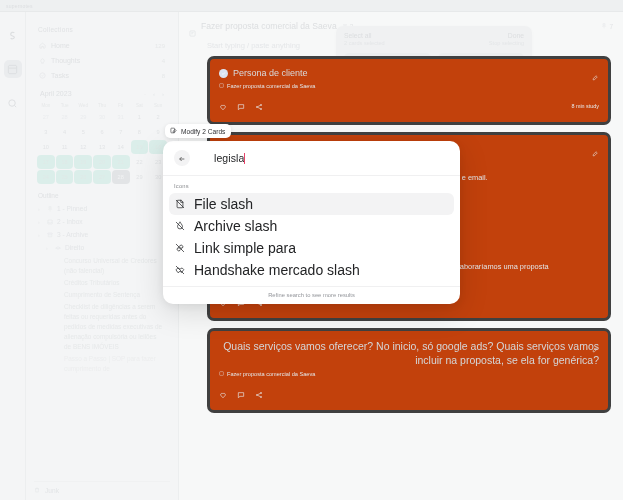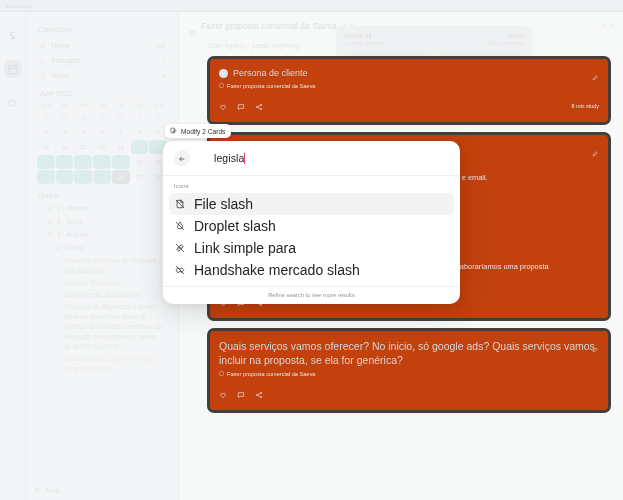--- a/index.html
+++ b/index.html
@@ -166,21 +166,21 @@
     border: 3px solid #404040;
     border-radius: 7px;
     padding: 8px 9px 7px 9px;
     margin-bottom: 7px;
     position: relative;
   }
   .card-title {
     display:flex; align-items:center; gap:5px;
     font-size: 9px; color: #d8dadc; line-height: 12px;
   }
-  .card-title.big { font-size: 10.5px; line-height: 14px; display:block; color:#d5d7d9; }
+  .card-title.big { font-size: 10.5px; line-height: 14px; display:block; color:#d5d7d9;text-align:right; }
   .check {
     width: 9px; height: 9px; border-radius: 50%;
     background: #dbe4f2; flex: none;
     display:flex;align-items:center;justify-content:center;
   }
   .check svg { width: 5px; height: 5px; color: #fff; }
   .card-sub {
     display:flex; align-items:center; gap:3px;
     font-size: 5.6px; color: #e4e6e8; margin-top: 4px;
   }
@@ -635,21 +635,21 @@
           </span>
       <span>File slash</span>
     </div>
     <div class="mrow ">
       <span class="gl">
             <svg viewBox="0 0 24 24" fill="none" stroke="currentColor" stroke-width="1.8" stroke-linecap="round">
               <path d="M12 3s6 6.5 6 10a6 6 0 1 1-12 0c0-3.5 6-10 6-10z"></path>
               <path d="M3 3l18 18"></path>
             </svg>
           </span>
-      <span>Droplet slash</span>
+      <span>Archive slash</span>
     </div>
     <div class="mrow ">
       <span class="gl">
             <svg viewBox="0 0 24 24" fill="none" stroke="currentColor" stroke-width="1.8" stroke-linecap="round">
               <path d="M10 14a4 4 0 0 1 0-5.7l2-2a4 4 0 0 1 5.7 5.7l-1 1"></path>
               <path d="M14 10a4 4 0 0 1 0 5.7l-2 2a4 4 0 0 1-5.7-5.7l1-1"></path>
               <path d="M3 3l18 18"></path>
             </svg>
           </span>
       <span>Link simple para</span>

